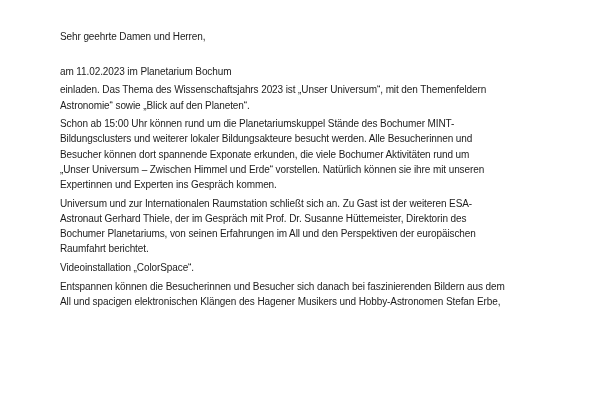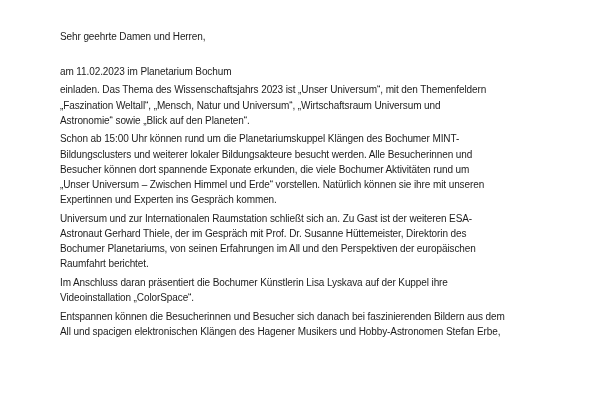--- a/index.html
+++ b/index.html
@@ -41,30 +41,27 @@
     <div class="ln">
       <span class="b">am 11.02.2023 im Planetarium Bochum</span>
     </div>
   </div>
 
   <div class="para">
     <div class="ln">
       <span>einladen. Das Thema des Wissenschaftsjahrs 2023 ist „Unser Universum“, mit den Themenfeldern</span>
     </div>
     <div class="ln">
-      <span>„Faszination Weltall“, „Mensch, Natur und Universum“, „Wirtschaftsraum Universum und</span>
-    </div>
-    <div class="ln">
       <span>Astronomie“ sowie „Blick auf den Planeten“.</span>
     </div>
   </div>
 
   <div class="para">
     <div class="ln">
-      <span class="b">Schon ab 15:00 Uhr</span><span> können rund um die Planetariumskuppel Klängen des Bochumer MINT-</span>
+      <span class="b">Schon ab 15:00 Uhr</span><span> können rund um die Planetariumskuppel Stände des Bochumer MINT-</span>
     </div>
     <div class="ln">
       <span>Bildungsclusters und weiterer lokaler Bildungsakteure besucht werden. Alle Besucherinnen und</span>
     </div>
     <div class="ln">
       <span>Besucher können dort spannende Exponate erkunden, die viele Bochumer Aktivitäten rund um</span>
     </div>
     <div class="ln">
       <span>„Unser Universum – Zwischen Himmel und Erde“ vorstellen. Natürlich können sie ihre mit unseren</span>
     </div>
@@ -83,23 +80,20 @@
     <div class="ln">
       <span>Bochumer Planetariums, von seinen Erfahrungen im All und den Perspektiven der europäischen</span>
     </div>
     <div class="ln">
       <span>Raumfahrt berichtet.</span>
     </div>
   </div>
 
   <div class="para">
     <div class="ln">
-      <span>Im Anschluss daran präsentiert die Bochumer Künstlerin Lisa Lyskava auf der Kuppel ihre</span>
-    </div>
-    <div class="ln">
       <span>Videoinstallation „ColorSpace“.</span>
     </div>
   </div>
 
   <div class="para">
     <div class="ln">
       <span>Entspannen können die Besucherinnen und Besucher sich danach bei faszinierenden Bildern aus dem</span>
     </div>
     <div class="ln">
       <span>All und spacigen elektronischen Klängen des Hagener Musikers und Hobby-Astronomen Stefan Erbe,</span>

